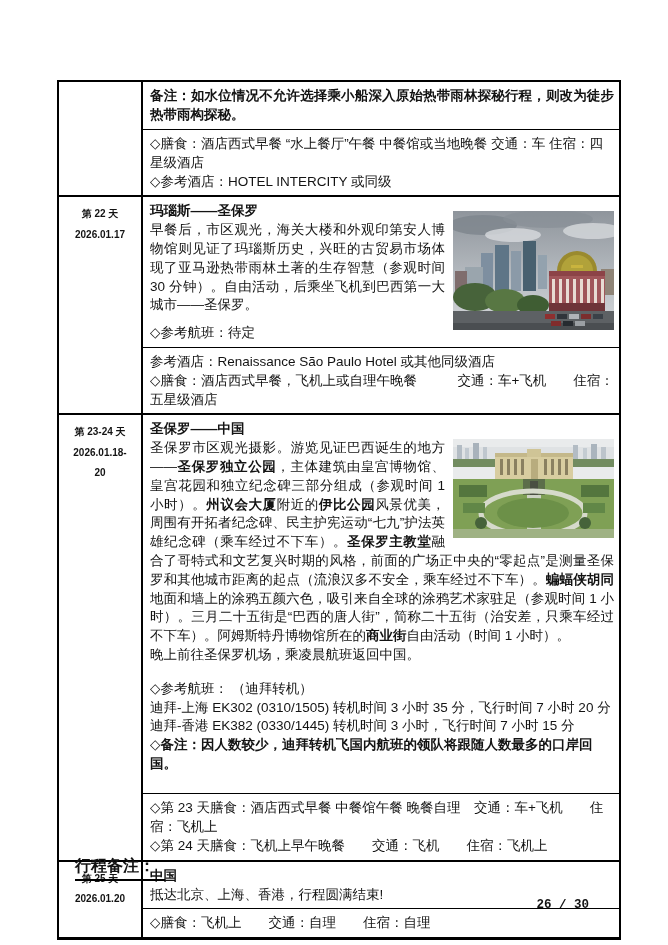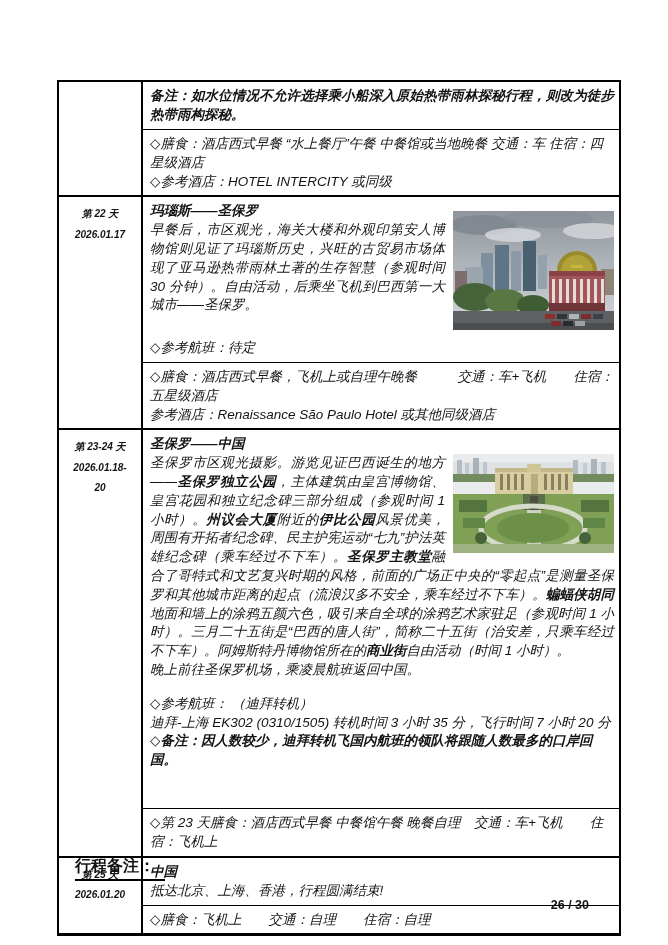--- a/index.html
+++ b/index.html
@@ -7,47 +7,47 @@
   body {
     width: 668px; height: 945px; position: relative; overflow: hidden;
     font-family: "Liberation Sans", "DejaVu Sans", sans-serif;
     color: #131313;
   }
   .doc-table {
     position: absolute; left: 57px; top: 80px; width: 564px;
     border: 2px solid #000; border-bottom-width: 3px;
     background: #fff;
   }
-  .group { display: flex; align-items: stretch; font-style: italic; }
+  .group { display: flex; align-items: stretch; }
   .group + .group { border-top: 2px solid #000; }
   .day-cell {
     flex: 0 0 84px; width: 84px; border-right: 2px solid #000;
     text-align: center; font-weight: 700; font-size: 10px; line-height: 20.5px;
     padding-top: 7px;
   }
   .content-cell { flex: 1; min-width: 0; display: flex; flex-direction: column; }
   .sub { padding: 5px 5px 4px 7px; font-size: 13.5px; line-height: 18.8px; }
   .sub + .sub { border-top: 1px solid #000; }
   .bold { font-weight: 700; }
   .b { font-weight: 700; }
   .just { text-align: justify; }
   .row-title { font-weight: 700; }
-  .flight-ref { margin-top: 24px; }
+  .flight-ref { margin-top: 9px; }
   .spacer { height: 15px; }
   .photo { float: right; display: block; }
   .photo-manaus { width: 161px; height: 119px; margin: 9px 0 6px 8px; }
   .photo-ipiranga { width: 161px; height: 99px; margin: 0 0 6px 8px; }
   .footer-note {
     position: absolute; left: 75px; top: 856px;
     font-size: 16px; font-weight: 700;
     border-bottom: 2px solid #000; padding: 0 10px 2px 0;
   }
   .page-number {
     position: absolute; right: 79px; top: 898px;
-    font-family: Liberation Sans, sans-serif;
+    font-family: Liberation Mono, monospace;
     font-size: 12.5px; font-weight: 700;
   }
 </style>
 </head>
 <body>
 
 <div class="page">
 
   <div class="doc-table">
 
@@ -117,22 +117,22 @@
             <rect x="140" y="103" width="10" height="5" fill="#3a4148"></rect>
             <rect x="98" y="110" width="10" height="5" fill="#802c2c"></rect>
             <rect x="110" y="110" width="10" height="5" fill="#262b30"></rect>
             <rect x="122" y="110" width="10" height="5" fill="#9ba0a4"></rect>
           </svg>
           <div class="row-title">玛瑙斯——圣保罗</div>
           <div class="just">早餐后，市区观光，海关大楼和外观印第安人博物馆则见证了玛瑙斯历史，兴旺的古贸易市场体现了亚马逊热带雨林土著的生存智慧（参观时间 30 分钟）。自由活动，后乘坐飞机到巴西第一大城市——圣保罗。</div>
           <div class="flight-ref">◇参考航班：待定</div>
         </div>
         <div class="sub" style="min-height:45px">
+          <div>参考酒店：Renaissance São Paulo Hotel  或其他同级酒店</div>
           <div>◇膳食：酒店西式早餐，飞机上或自理午晚餐　　　交通：车+飞机　　住宿：五星级酒店</div>
-          <div>参考酒店：Renaissance São Paulo Hotel  或其他同级酒店</div>
         </div>
       </div>
     </div>
 
     <div class="group">
       <div class="day-cell">
         <div>第 23-24 天</div>
         <div>2026.01.18-</div>
         <div>20</div>
       </div>
@@ -176,24 +176,26 @@
               <rect x="130" y="64" width="22" height="10" fill="#618747"></rect>
               <rect x="0" y="90" width="161" height="9" fill="#9fb284"></rect>
               <circle cx="28" cy="84" r="6" fill="#46633a"></circle>
                 <circle cx="132" cy="84" r="6" fill="#46633a"></circle>
             </svg><span><span>圣保罗市区观光摄影。游览见证巴西诞生的地方——</span><span class="b">圣保罗独立公园</span><span>，主体建筑由皇宫博物馆、皇宫花园和独立纪念碑三部分组成（参观时间 1 小时）。</span><span class="b">州议会大厦</span><span>附近的</span><span class="b">伊比公园</span><span>风景优美，周围有开拓者纪念碑、民主护宪运动“七九”护法英雄纪念碑（乘车经过不下车）。</span><span class="b">圣保罗主教堂</span><span>融合了哥特式和文艺复兴时期的风格，前面的广场正中央的“零起点”是测量圣保罗和其他城市距离的起点（流浪汉多不安全，乘车经过不下车）。</span><span class="b">蝙蝠侠胡同</span><span>地面和墙上的涂鸦五颜六色，吸引来自全球的涂鸦艺术家驻足（参观时间 1 小时）。三月二十五街是“巴西的唐人街”，简称二十五街（治安差，只乘车经过不下车）。阿姆斯特丹博物馆所在的</span><span class="b">商业街</span><span>自由活动（时间 1 小时）。</span></span>
           </div>
           <div>晚上前往圣保罗机场，乘凌晨航班返回中国。</div>
           <div class="spacer"></div>
           <div>◇参考航班： （迪拜转机）</div>
           <div>迪拜-上海  EK302 (0310/1505)  转机时间 3 小时 35 分，飞行时间 7 小时 20 分</div>
+          <div>迪拜-香港  EK382 (0330/1445)  转机时间 3  小时，飞行时间  7  小时  15  分</div>
           <div class="bold">◇备注：因人数较少，迪拜转机飞国内航班的领队将跟随人数最多的口岸回国。</div>
         </div>
         <div class="sub" style="min-height:33px">
           <div>◇第 23 天膳食：酒店西式早餐 中餐馆午餐 晚餐自理　交通：车+飞机　　住宿：飞机上</div>
+          <div>◇第 24 天膳食：飞机上早午晚餐　　交通：飞机　　住宿：飞机上</div>
         </div>
       </div>
     </div>
 
     <div class="group">
       <div class="day-cell">
         <div>第 25 天</div>
         <div>2026.01.20</div>
       </div>
       <div class="content-cell">

